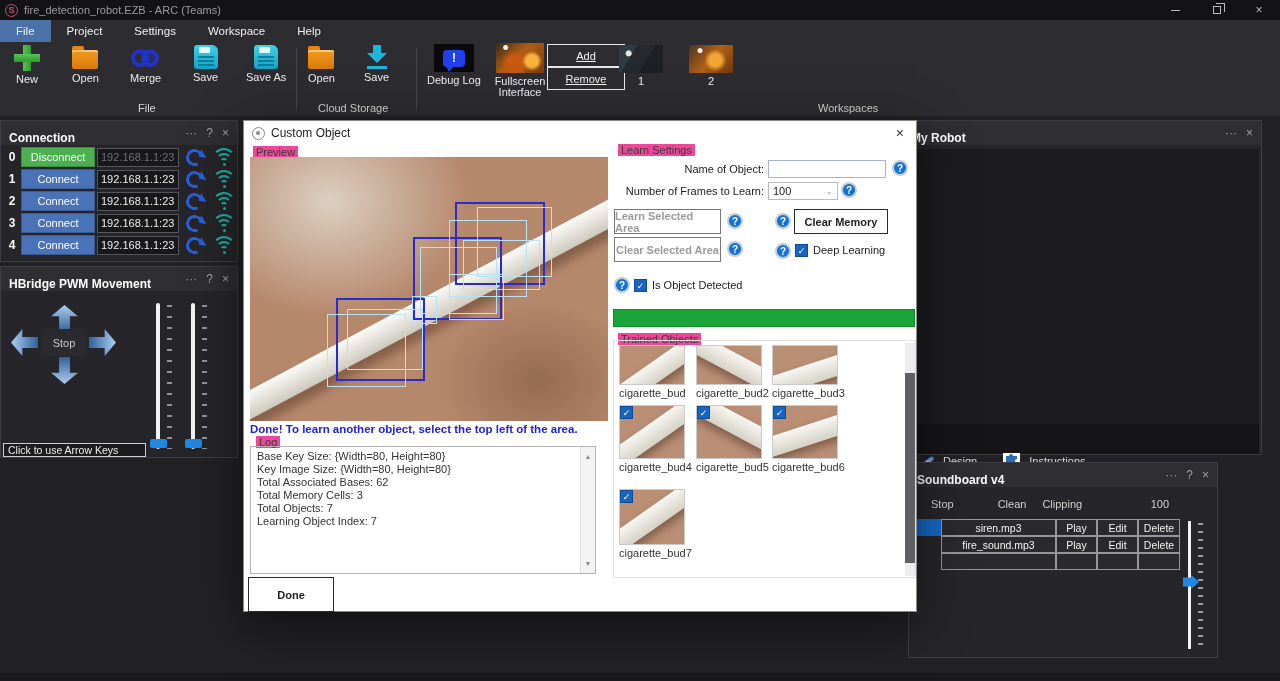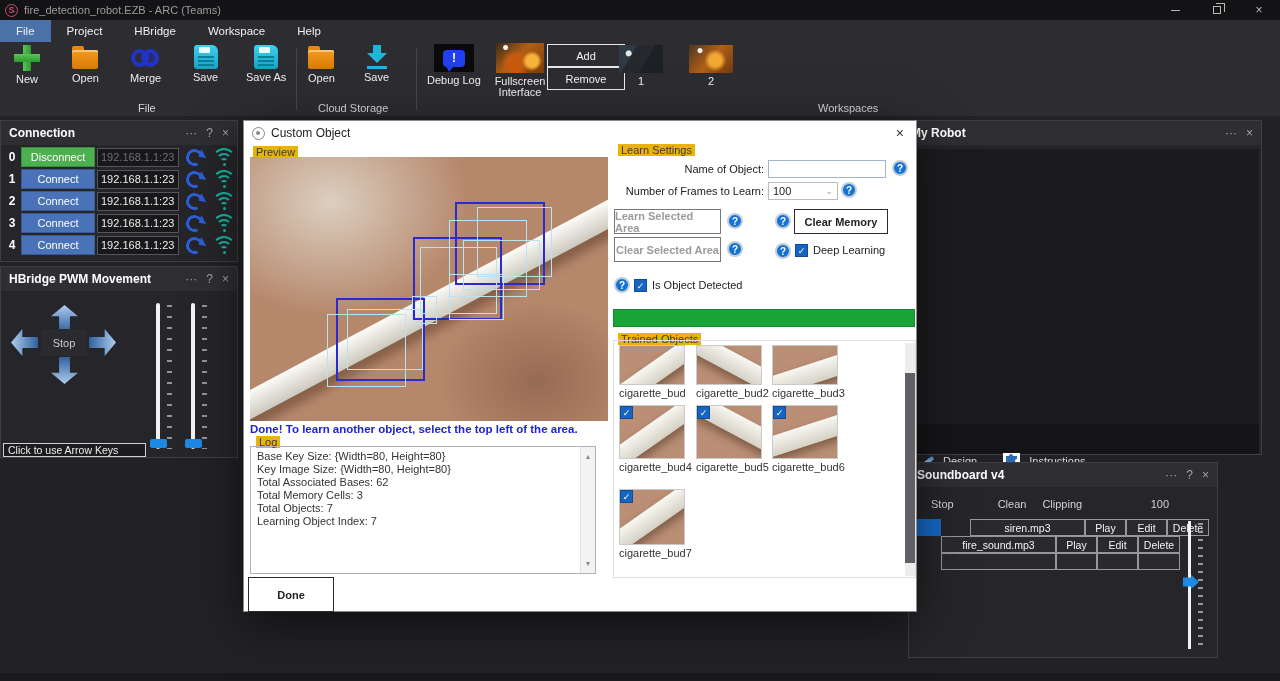--- a/index.html
+++ b/index.html
@@ -53,25 +53,25 @@
       radial-gradient(circle at 75% 60%, #f7b23c 0 6px, transparent 10px),
       radial-gradient(circle at 40% 70%, #c85a10 0 8px, transparent 14px),
       linear-gradient(135deg,#3a2a1c,#b05e14 45%,#7a3c0c); }
   .ic-ws1 { width:44px; height:28px; background:
       radial-gradient(circle at 22% 30%, #e8e8e8 0 2.5px, transparent 3.5px),
       linear-gradient(120deg,#2e3a44 0 30%, #25292e 30% 60%, #1d2024 60%); }
   .ic-ws2 { width:44px; height:28px; background:
       radial-gradient(circle at 25% 20%, #f0f0f0 0 2px, transparent 3px),
       radial-gradient(circle at 60% 55%, #f2a634 0 6px, transparent 11px),
       linear-gradient(130deg,#4a3522,#b26016 50%,#6e3a0e); }
-  .addbtn { width:78px; height:23px; background:transparent; border:1px solid #e8e8e8; color:#f0f0f0; font-size:11px; display:flex; align-items:center; justify-content:center; }
+  .addbtn { width:78px; height:23px; background:transparent; border:1px solid #e8e8e8; color:#f0f0f0; font-size:11px; display:flex; align-items:center; justify-content:center;text-decoration:underline; }
 
   
   .panel { background:#26262a; border:1px solid #3e3e44; z-index:10; }
-  .phdr { height:24px; background:#2e2e33; display:flex; align-items:center; padding:0 8px; position:relative; }
+  .phdr { height:24px; background:#2e2e33; display:flex; align-items:flex-end; padding:0 8px; position:relative; }
   .ptitle { font-weight:bold; font-size:12px; color:#fff; white-space:nowrap; }
   .picons { position:absolute; right:8px; top:0; height:24px; display:flex; align-items:center; gap:9px; color:#a2a2a8; font-size:12px; }
   .picons span { line-height:1; }
 
   
   .crow { position:absolute; left:2px; height:20px; display:flex; align-items:center; }
   .cidx { width:18px; color:#fff; font-weight:bold; font-size:12px; text-align:center; }
   .cbtn { width:74px; height:20px; font-size:11px; color:#fff; display:flex; align-items:center; justify-content:center; background:#4a72b8; border:1px solid #39598f; }
   .cbtn.green { background:#4caf50; border-color:#3d8b40; }
   .ip { width:82px; height:19px; background:#18181b; border:1px solid #55555c; color:#ededed; font-size:11px; padding:0 3px; margin-left:2px; font-family:"Liberation Sans",sans-serif; }
@@ -111,21 +111,21 @@
   .sbbluecell { background:#1569c7; border:1px solid #1569c7; }
   .sbthumbArrow { width:16px; height:14px; background:#1e88e5; clip-path:polygon(0 18%,52% 18%,52% 0,100% 50%,52% 100%,52% 82%,0 82%); }
 
   
   .dialog { left:243px; top:120px; width:674px; height:492px; background:#fff; border:1px solid #8a8a8a; box-shadow:0 12px 45px rgba(0,0,0,.55); z-index:50; }
   .dtitlebar { height:24px; display:flex; align-items:center; padding:0 8px; }
   .dicon { width:13px; height:13px; border:1.5px solid #8a8a8a; border-radius:50%; position:relative; margin-right:6px; }
   .dicon::after { content:""; position:absolute; left:3px; top:3px; width:4px; height:4px; background:#8a8a8a; border-radius:50%; }
   .dtitle { font-size:12px; color:#222; }
   .dclose { position:absolute; right:12px; top:4px; font-size:14px; color:#333; }
-  .grouplabel { font-size:11px; color:#3a3a3a; background:#eab308; padding:0 3px; }
+  .grouplabel { font-size:11px; color:#3a3a3a; background:#ec4899; padding:0 3px; }
   .groupbox { border:1px solid #d4d4d4; }
   .preview { left:6px; top:36px; width:358px; height:264px; background:#b5876b; overflow:hidden; }
   .preview::before { content:""; position:absolute; left:-60px; top:-70px; width:280px; height:230px; background:radial-gradient(closest-side,#dccfc0, rgba(220,207,192,0)); }
   .preview::after { content:""; position:absolute; right:-30px; bottom:-40px; width:200px; height:160px; background:radial-gradient(closest-side, rgba(90,55,35,.35), rgba(90,55,35,0)); }
   .stickshadow { position:absolute; left:-66px; top:152px; width:484px; height:26px; transform:rotate(-28deg); background:rgba(80,48,30,.45); border-radius:14px; filter:blur(5px); }
   .stick { position:absolute; left:-61px; top:139px; width:482px; height:26px; transform:rotate(-28deg); background:linear-gradient(180deg,#fcfbf7,#cdc9be); border-radius:14px; filter:blur(.7px); z-index:2; }
   .tbox { position:absolute; z-index:5; }
   .tbox.dark { border:2px solid #2a2acf; }
   .tbox.light { border:1px solid #b9e2f2; }
   .status { left:6px; top:302px; width:360px; color:#2121df; font-size:11.5px; font-weight:bold; }
@@ -170,21 +170,21 @@
         </div>
       <div class="wbtn">
           <span>×</span>
         </div>
     </div>
   </div>
 
   <div class="abs menubar">
     <div class="mitem active">File</div>
     <div class="mitem">Project</div>
-    <div class="mitem">HBridge</div>
+    <div class="mitem">Settings</div>
     <div class="mitem">Workspace</div>
     <div class="mitem">Help</div>
   </div>
 
   <div class="abs toolbar">
     <div class="tbtn" style="left:14px; top:3px;">
       <span class="ic-plus"></span>
       <span class="tlabel">New</span>
     </div>
     <div class="tbtn" style="left:72px; top:3px;">
@@ -375,21 +375,21 @@
     </div>
     <div class="abs sbbar" style="left:10px; top:32px; width:290px; height:18px;">
       <span style="margin-left:12px;">Stop</span>
       <span style="margin-left:44px;">Clean</span>
       <span style="margin-left:16px;">Clipping</span>
       <span style="margin-left:auto; margin-right:40px;">100</span>
     </div>
     <div class="abs scell sbbluecell" style="left:8px; top:56px; width:24px; height:17px;"></div>
 
     <div class="abs" style="left:32px; top:56px;">
-      <div style="display:flex;padding-left:29px;">
+      <div style="display:flex;">
         <div class="scell" style="width:115px; height:17px;">siren.mp3</div>
         <div class="scell" style="width:41px; height:17px;">Play</div>
         <div class="scell" style="width:41px; height:17px;">Edit</div>
         <div class="scell" style="width:42px; height:17px;">Delete</div>
       </div>
       <div style="display:flex;">
         <div class="scell" style="width:115px; height:17px;">fire_sound.mp3</div>
         <div class="scell" style="width:41px; height:17px;">Play</div>
         <div class="scell" style="width:41px; height:17px;">Edit</div>
         <div class="scell" style="width:42px; height:17px;">Delete</div>

